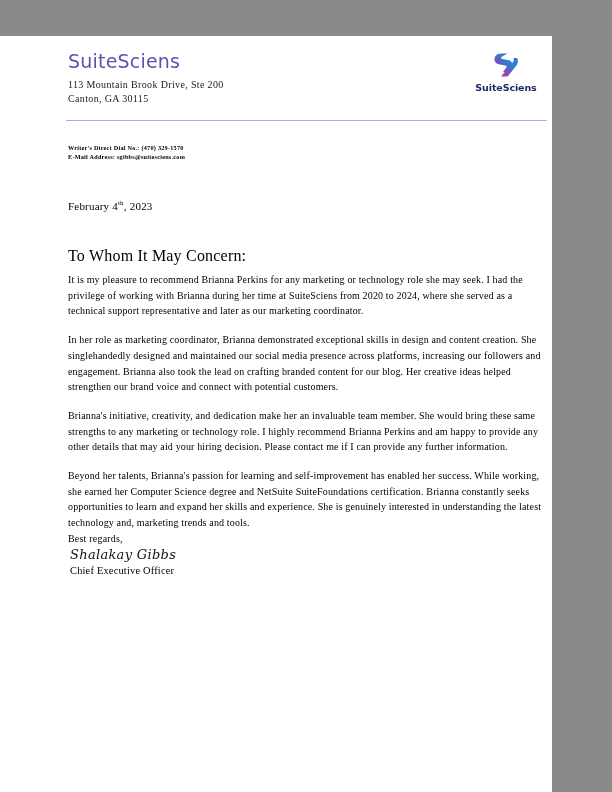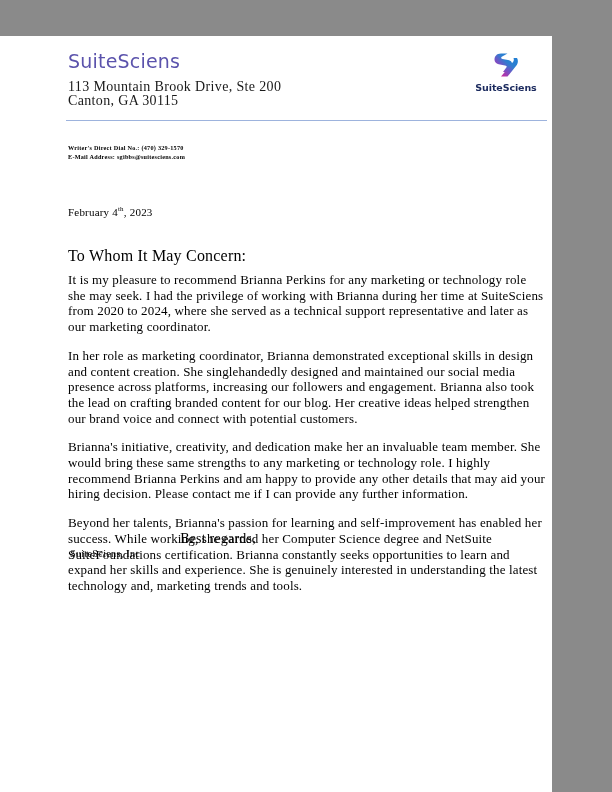--- a/index.html
+++ b/index.html
@@ -32,21 +32,21 @@
     top: 14px;
     font-family: "DejaVu Sans", sans-serif;
     font-size: 19px;
     letter-spacing: 0.2px;
     color: #5b53ac;
   }
   .addr-line {
     position: absolute;
     left: 68px;
     font-family: "Liberation Serif", serif;
-    font-size: 14px;
+    font-size: 10px;
     letter-spacing: 0.35px;
     color: #1a1a1a;
     white-space: nowrap;
   }
   .addr-1 { top: 43px; }
   .addr-2 { top: 57px; }
 
   .logo-block {
     position: absolute;
     left: 470px;
@@ -90,21 +90,21 @@
     letter-spacing: 0.25px;
     color: #000;
     line-height: 1.45;
     white-space: nowrap;
   }
 
   
   .date {
     position: absolute;
     left: 68px;
-    top: 170px;
+    top: 164px;
     font-size: 11px;
     letter-spacing: 0.2px;
   }
   .date sup {
     font-size: 7px;
     vertical-align: super;
     line-height: 0;
   }
   .salutation {
     position: absolute;
@@ -114,38 +114,37 @@
     letter-spacing: 0.2px;
   }
   .body {
     position: absolute;
     left: 68px;
     top: 236px;
     width: 478px;
   }
   .body p {
     margin: 0 0 13px 0;
-    font-size: 13px;
+    font-size: 10px;
     line-height: 15.7px;
     text-align: left;
     letter-spacing: 0.15px;
   }
 
   
   .signature {
     position: absolute;
     left: 68px;
     top: 495px;
     width: 300px;
   }
   .sig-closing {
-    font-size: 14px;
+    font-size: 10px;
     letter-spacing: 0.2px;
     line-height: 15px;
-    text-align: center;
   }
   .sig-script {
     font-family: "DejaVu Serif", serif;
     font-style: italic;
     font-size: 13px;
     line-height: 17px;
     letter-spacing: 0.3px;
     color: #111;
     padding-left: 2px;
   }
@@ -205,16 +204,17 @@
 
   <div class="body">
     <p>It is my pleasure to recommend Brianna Perkins for any marketing or technology role she may seek. I had the privilege of working with Brianna during her time at SuiteSciens from 2020 to 2024, where she served as a technical support representative and later as our marketing coordinator.</p>
     <p>In her role as marketing coordinator, Brianna demonstrated exceptional skills in design and content creation. She singlehandedly designed and maintained our social media presence across platforms, increasing our followers and engagement. Brianna also took the lead on crafting branded content for our blog. Her creative ideas helped strengthen our brand voice and connect with potential customers.</p>
     <p>Brianna's initiative, creativity, and dedication make her an invaluable team member. She would bring these same strengths to any marketing or technology role. I highly recommend Brianna Perkins and am happy to provide any other details that may aid your hiring decision. Please contact me if I can provide any further information.</p>
     <p>Beyond her talents, Brianna's passion for learning and self-improvement has enabled her success. While working, she earned her Computer Science degree and NetSuite SuiteFoundations certification. Brianna constantly seeks opportunities to learn and expand her skills and experience. She is genuinely interested in understanding the latest technology and, marketing trends and tools.</p>
   </div>
 
   <div class="signature">
     <div class="sig-closing">Best regards,</div>
-    <div class="sig-company">SuiteSciens, Inc</div>
+    <div class="sig-script">Shalakay Gibbs</div>
+    <div class="sig-title">Chief Executive Officer</div>
   </div>
 
 </div>
 
 </body></html>

